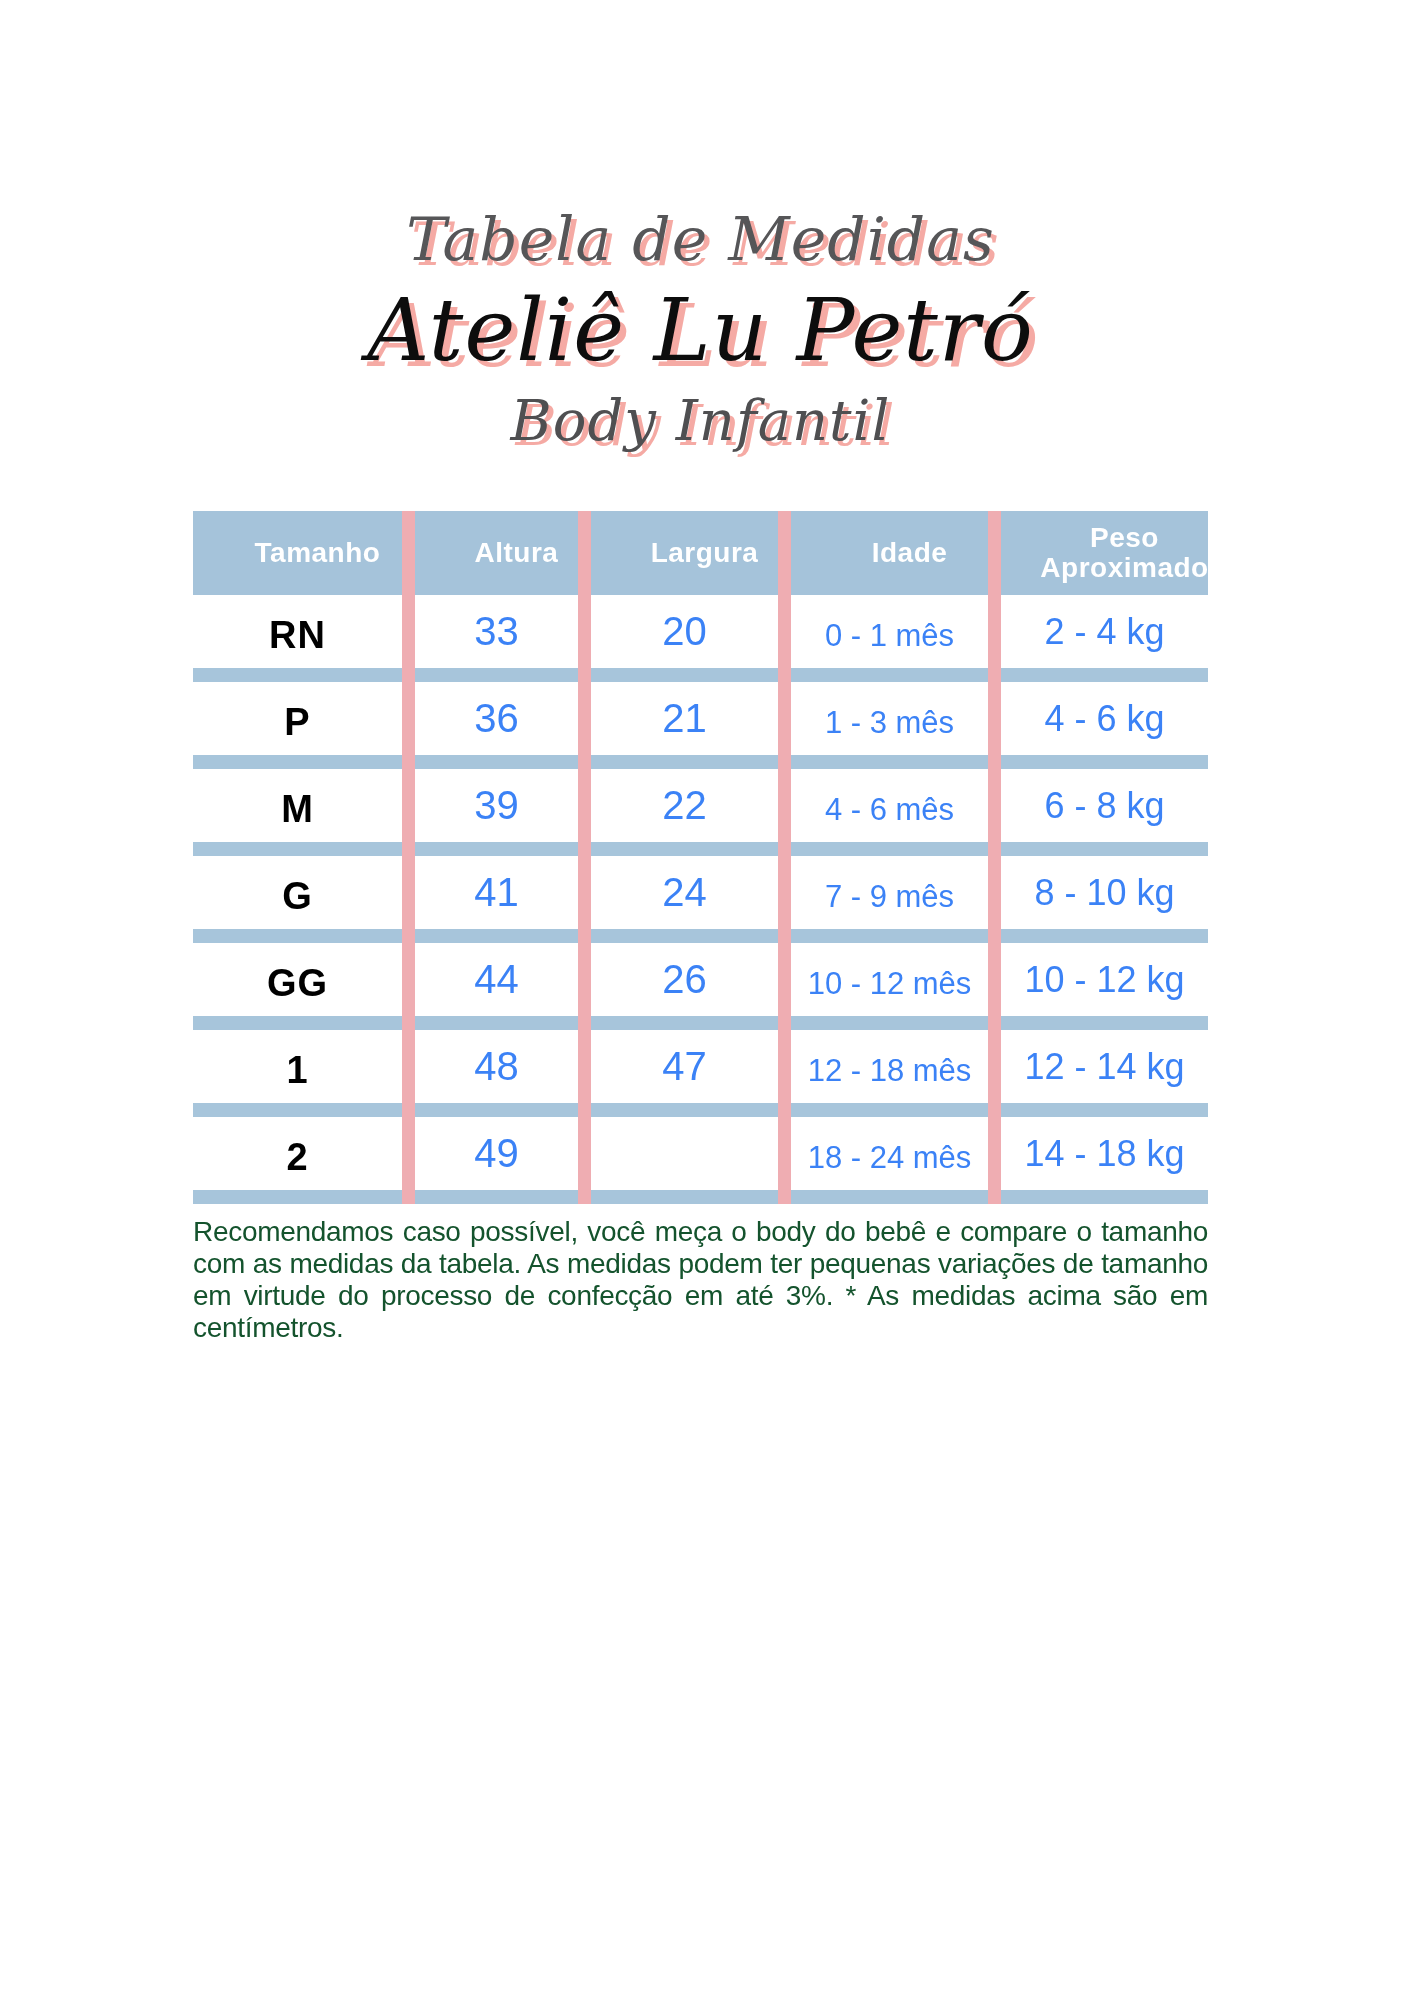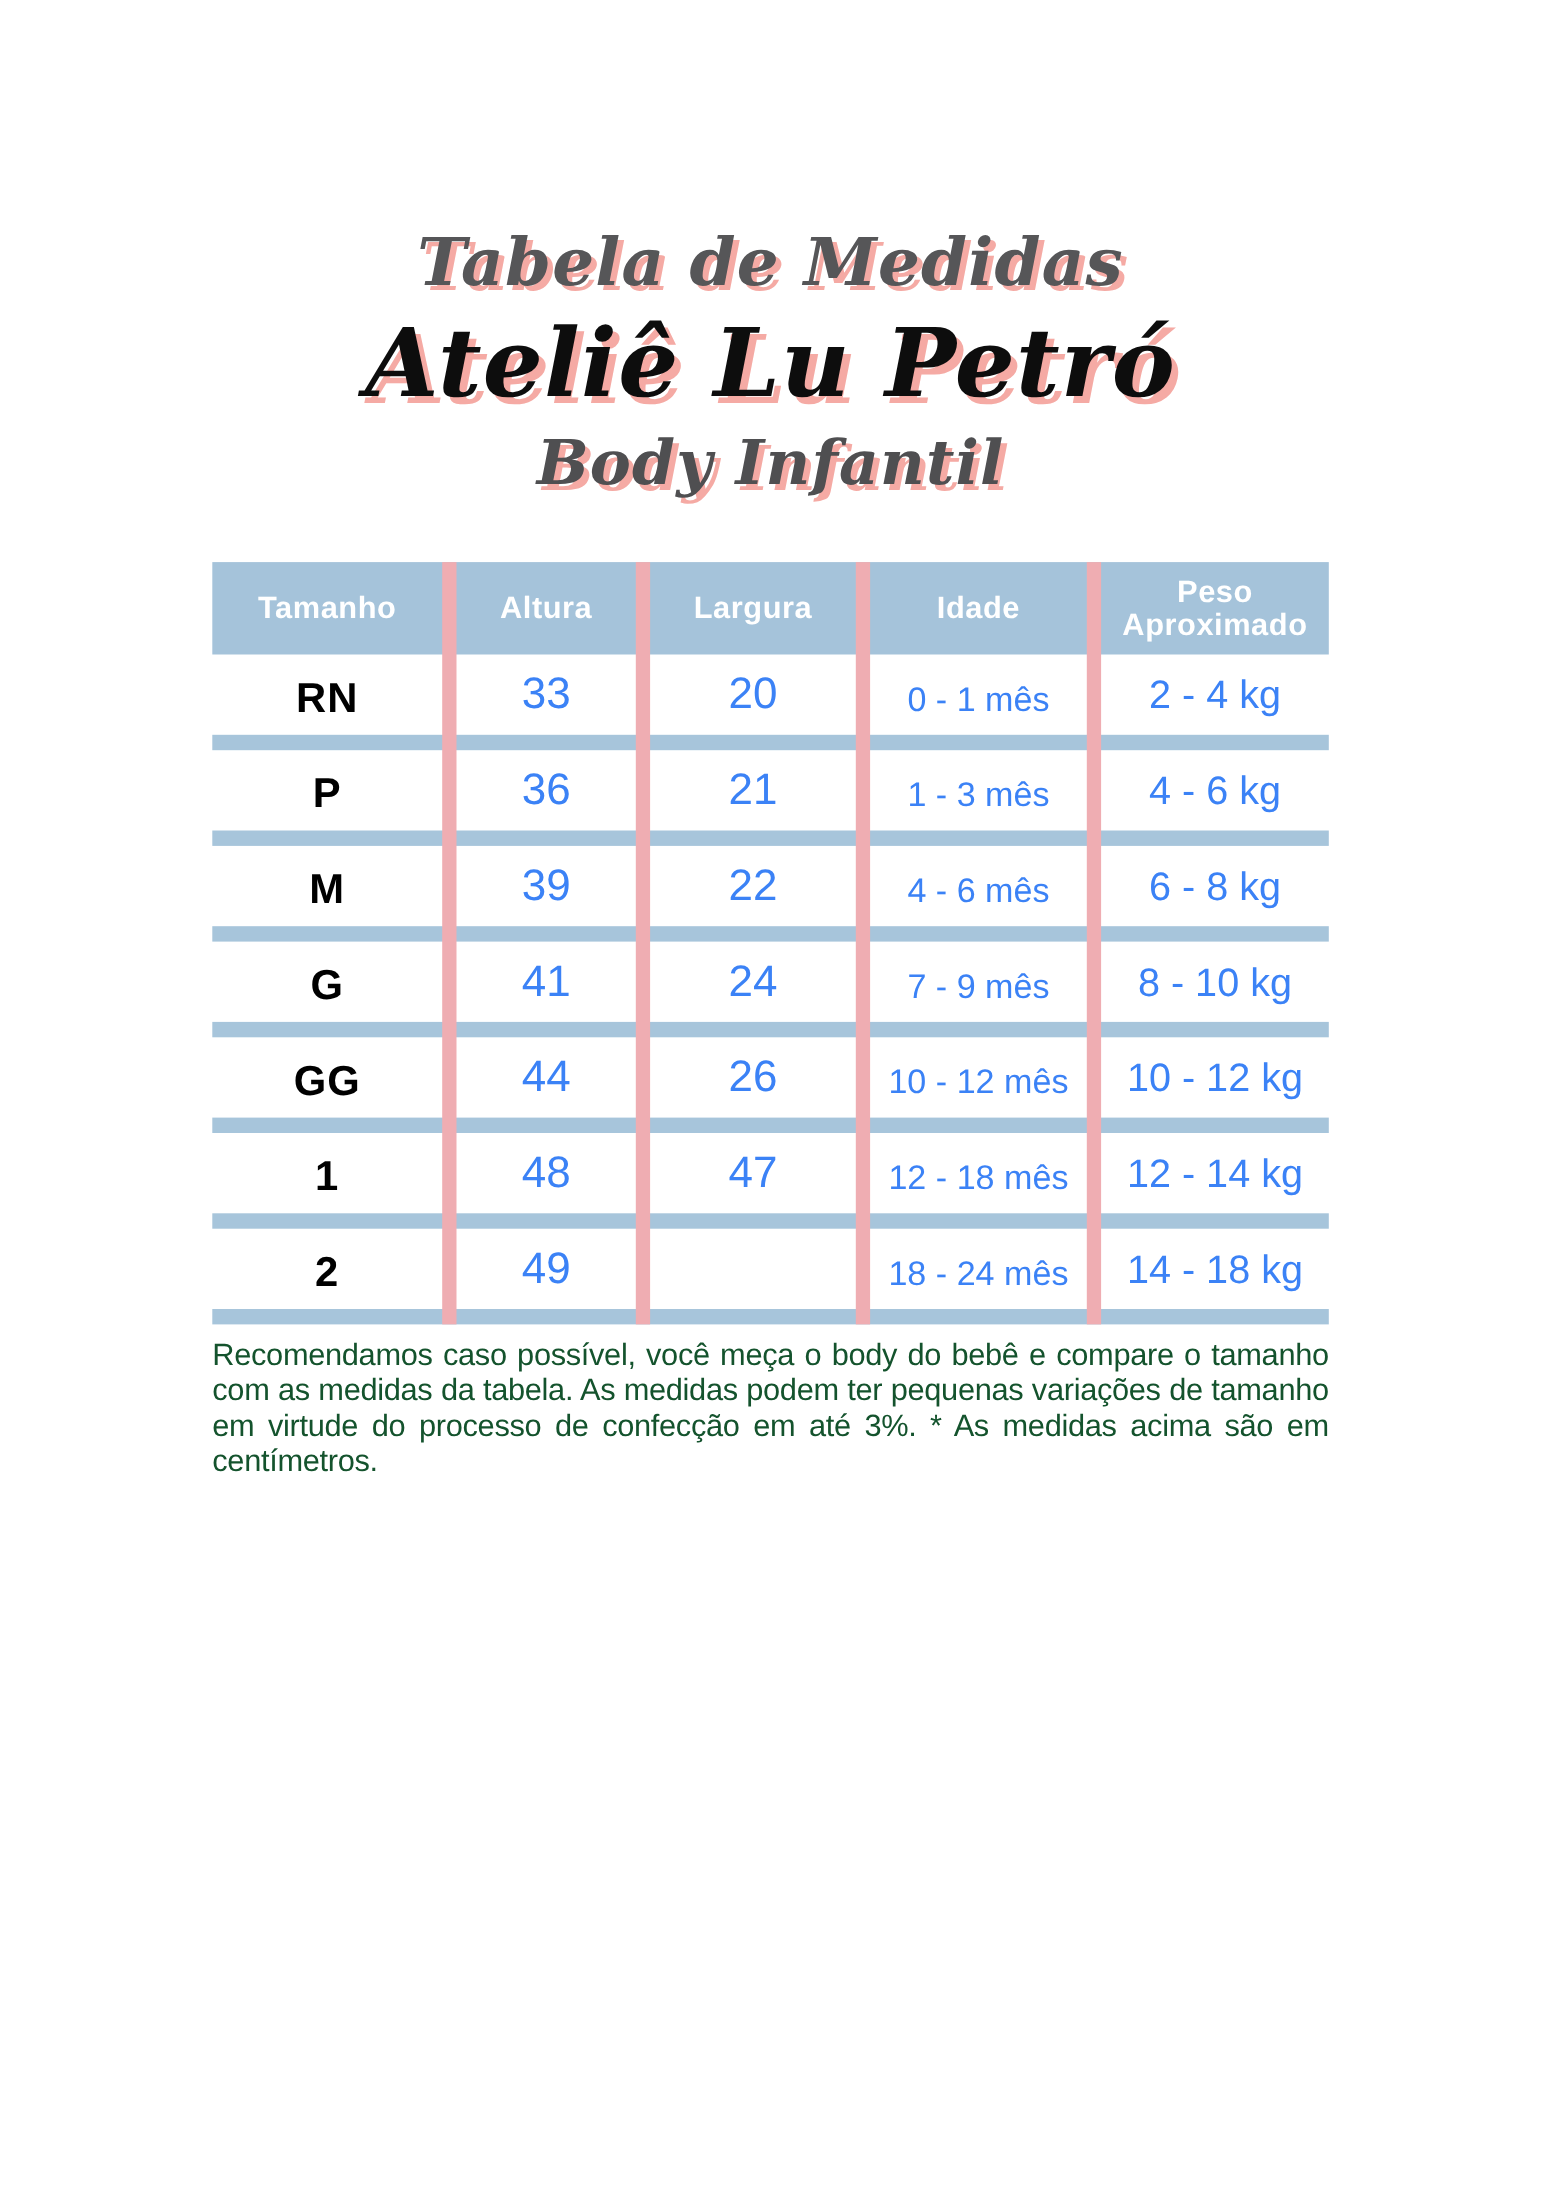--- a/index.html
+++ b/index.html
@@ -19,21 +19,21 @@
     width: 1015px;
     height: 2000px;
   }
   
   .title {
     position: absolute;
     width: 100%;
     text-align: center;
     font-family: "DejaVu Serif", serif;
     font-style: italic;
-    font-weight: bold;
+    font-weight: normal;
     white-space: nowrap;
   }
   .title-1 {
     top: 204px;
     font-size: 60px;
     color: #565658;
     text-shadow: 5px 5px 0 #f5aaa4;
     letter-spacing: 1px;
   }
   .title-2 {
@@ -64,20 +64,21 @@
     grid-template-columns: 209px 13px 163px 13px 187px 13px 197px 13px 207px;
   }
   .cell-1 { grid-column: 1; }
   .cell-2 { grid-column: 3; }
   .cell-3 { grid-column: 5; }
   .cell-4 { grid-column: 7; }
   .cell-5 { grid-column: 9; }
   .header-row {
     height: 84px;
     background: #a5c3da;
+    padding-left: 20px;
   }
   .header-cell {
     display: flex;
     align-items: center;
     justify-content: center;
     text-align: center;
     color: #ffffff;
     font-weight: bold;
     font-size: 28px;
     line-height: 1.08;

